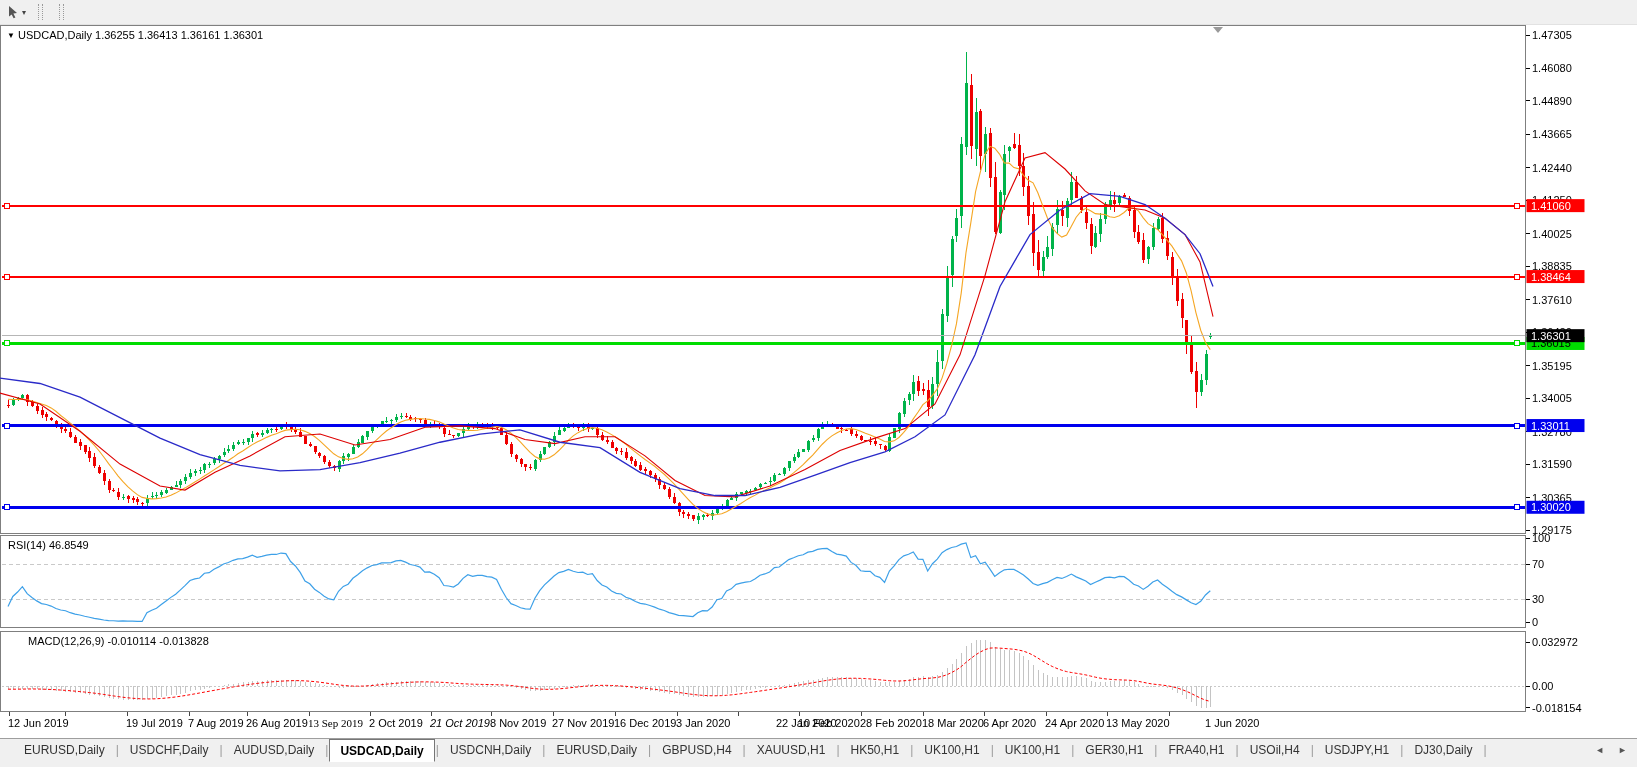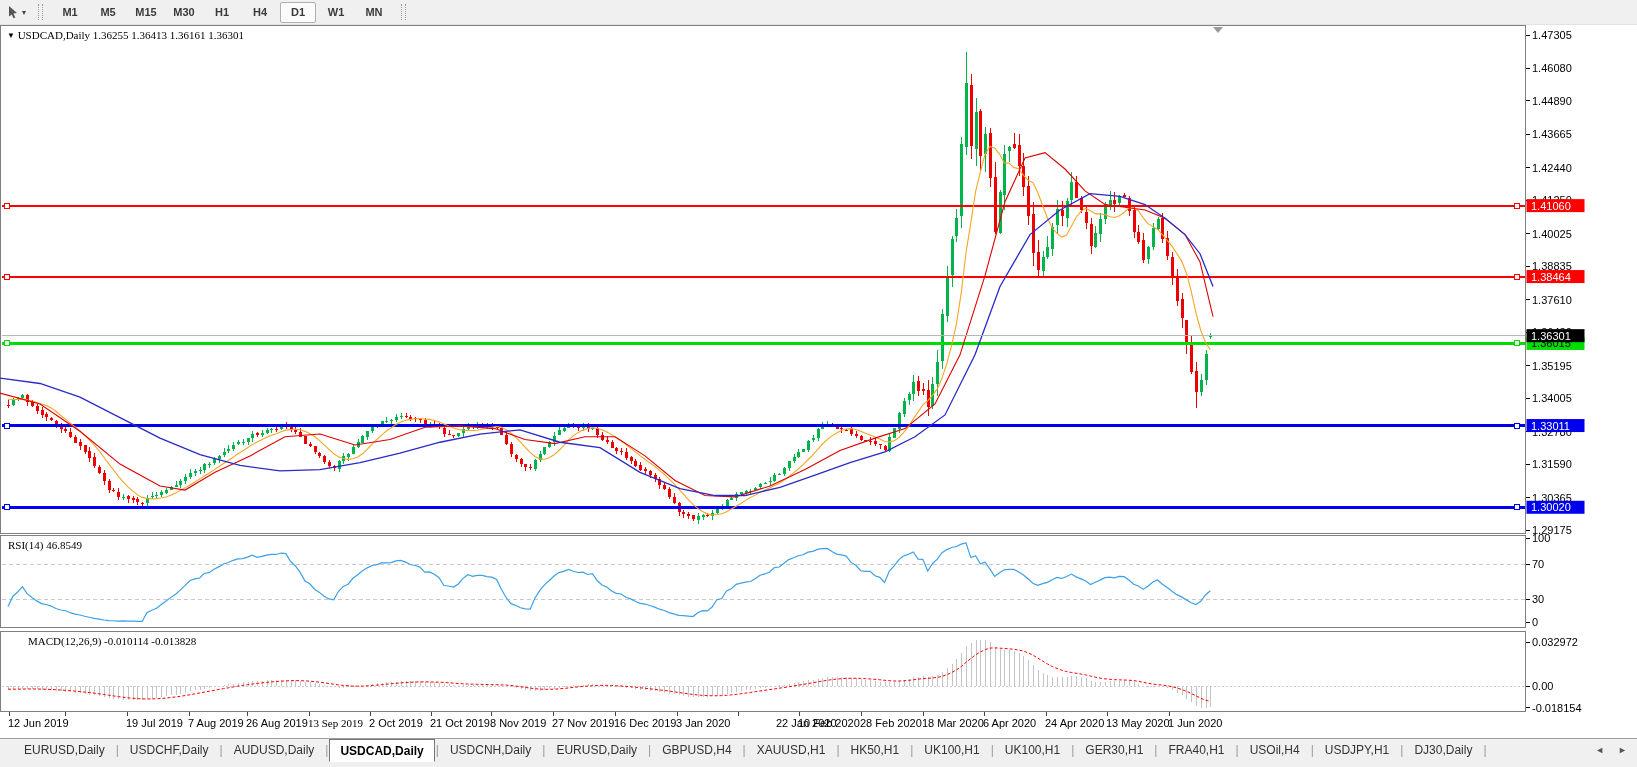--- a/index.html
+++ b/index.html
@@ -7,21 +7,21 @@
         font-family:"Liberation Sans",sans-serif;font-size:11px;color:#000;overflow:hidden;}
   .toolbar{position:absolute;top:0;left:0;width:1637px;height:24px;background:#f0f0f0;
            border-bottom:1px solid #e2e2e2;display:flex;align-items:center;}
   .tool-icon{width:18px;height:18px;margin-left:4px;display:flex;align-items:center;justify-content:center;}
   .caret{font-size:8px;color:#444;padding:0 4px 0 0;}
   .grip{width:3px;height:16px;border-left:1px dotted #9a9a9a;border-right:1px dotted #9a9a9a;margin:0 8px;}
   .tfbtns{display:flex;align-items:center;}
   .tfbtn{min-width:26px;height:19px;padding:0 4px;margin:0 1px;display:flex;align-items:center;
          justify-content:center;font-size:11px;font-weight:700;color:#3a3a3a;border:1px solid transparent;}
   .tfbtn.active{background:#fbfbfb;border:1px solid #b0b0b0;border-radius:2px;}
-  .overlay{position:absolute;white-space:pre;font-family:Liberation Serif, serif;}
+  .overlay{position:absolute;white-space:pre;}
   #chart-title{left:7px;top:29px;font-size:11px;}
   #chart-title .arr{font-size:8px;vertical-align:1px;}
   #rsi-label{left:8px;top:539px;}
   #macd-label{left:8px;top:635px;padding-left:20px;}
   .datestrip{position:absolute;left:0;top:712px;width:1480px;height:26px;background:#fff;}
   .datestrip .tick{position:absolute;top:0;width:1px;height:4px;background:#444;}
   .datestrip .dlabel{position:absolute;top:5px;font-size:11px;color:#000;}
   .tabbar{position:absolute;left:0;top:738px;width:1637px;height:29px;background:#f0f0f0;
           border-top:1px solid #9e9e9e;display:flex;align-items:flex-start;padding-left:14px;box-sizing:border-box;}
   .tab{padding:4px 10px 3px 10px;font-size:12px;color:#333;}
@@ -37,31 +37,20 @@
 <div class="root">
 
   <div class="toolbar">
     <div class="tool-icon">
       <svg width="14" height="14" viewBox="0 0 14 14">
         <path d="M3 1 L11 8 L7.4 8.6 L9.4 12.4 L7.6 13.3 L5.7 9.5 L3 11.6 Z" fill="#555"></path>
       </svg>
     </div>
     <div class="caret">▾</div>
     <div class="grip"></div>
-    <div class="tfbtns" id="tfbtns">
-        <div class="tfbtn">M1</div>
-        <div class="tfbtn">M5</div>
-        <div class="tfbtn">M15</div>
-        <div class="tfbtn">M30</div>
-        <div class="tfbtn">H1</div>
-        <div class="tfbtn">H4</div>
-        <div class="tfbtn active">D1</div>
-        <div class="tfbtn">W1</div>
-        <div class="tfbtn">MN</div>
-      </div>
     <div class="grip"></div>
   </div>
 
   <svg id="chart-svg" width="1637" height="689" style="position:absolute;left:0;top:24px;">
       <rect x="0.5" y="1.5" width="1525" height="508" fill="none" stroke="#7f7f7f" shape-rendering="crispEdges"></rect>
       <rect x="0.5" y="511.5" width="1525" height="92" fill="none" stroke="#7f7f7f" shape-rendering="crispEdges"></rect>
       <rect x="0.5" y="607.5" width="1525" height="80" fill="none" stroke="#7f7f7f" shape-rendering="crispEdges"></rect>
       <line x1="1525.5" y1="11" x2="1530" y2="11" stroke="#000" shape-rendering="crispEdges"></line>
       <text x="1532" y="15" font-size="11" fill="#000">1.47305</text>
       <line x1="1525.5" y1="44.4699453551909" x2="1530" y2="44.4699453551909" stroke="#000" shape-rendering="crispEdges"></line>
@@ -922,21 +911,21 @@
       <div class="dlabel" style="left: 126px;">19 Jul 2019</div>
       <div class="tick" style="left: 189px;"></div>
       <div class="dlabel" style="left: 188px;">7 Aug 2019</div>
       <div class="tick" style="left: 247px;"></div>
       <div class="dlabel" style="left: 246px;">26 Aug 2019</div>
       <div class="tick" style="left: 309px;"></div>
       <div class="dlabel" style="left: 308px; font-family: Liberation Serif, serif;">13 Sep 2019</div>
       <div class="tick" style="left: 370px;"></div>
       <div class="dlabel" style="left: 369px; text-align: right;">2 Oct 2019</div>
       <div class="tick" style="left: 431px;"></div>
-      <div class="dlabel" style="left: 430px;">21 Oct 2019</div>
+      <div class="dlabel" style="left: 430px; font-style: italic;">21 Oct 2019</div>
       <div class="tick" style="left: 491px;"></div>
       <div class="dlabel" style="left: 490px;">8 Nov 2019</div>
       <div class="tick" style="left: 553px;"></div>
       <div class="dlabel" style="left: 552px;">27 Nov 2019</div>
       <div class="tick" style="left: 615px;"></div>
       <div class="dlabel" style="left: 614px;">16 Dec 2019</div>
       <div class="tick" style="left: 677px;"></div>
       <div class="dlabel" style="left: 676px;">3 Jan 2020</div>
       <div class="tick" style="left: 738px;"></div>
       <div class="dlabel" style="left: 776px;">22 Jan 2020</div>
@@ -946,21 +935,21 @@
       <div class="dlabel" style="left: 860px;">28 Feb 2020</div>
       <div class="tick" style="left: 923px;"></div>
       <div class="dlabel" style="left: 922px;">18 Mar 2020</div>
       <div class="tick" style="left: 984px;"></div>
       <div class="dlabel" style="left: 983px;">6 Apr 2020</div>
       <div class="tick" style="left: 1046px;"></div>
       <div class="dlabel" style="left: 1045px;">24 Apr 2020</div>
       <div class="tick" style="left: 1107px;"></div>
       <div class="dlabel" style="left: 1106px;">13 May 2020</div>
       <div class="tick" style="left: 1169px;"></div>
-      <div class="dlabel" style="left: 1168px;">1 Jun 2020</div>
+      <div class="dlabel" style="left: 1205px;">1 Jun 2020</div>
     </div>
 
   <div class="tabbar" id="tabs">
       <div class="tab">EURUSD,Daily</div>
       <div class="tabsep">|</div>
       <div class="tab">USDCHF,Daily</div>
       <div class="tabsep">|</div>
       <div class="tab">AUDUSD,Daily</div>
       <div class="tabsep">|</div>
       <div class="tab active">USDCAD,Daily</div>

